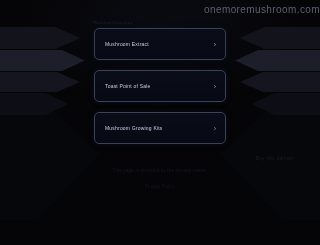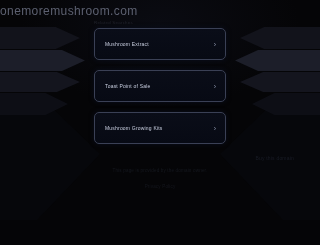--- a/index.html
+++ b/index.html
@@ -103,22 +103,22 @@
     background: #07080c;
     clip-path: polygon(40% 0, 100% 0, 100% 100%, 45% 100%, 0 45%);
     opacity: .85;
   }
 
   
   .domain-title {
     position: absolute;
     top: 4px;
     left: 0; right: 0;
-    text-align: left;
-    font-size: 12px;
+    text-align: right;
+    font-size: 10px;
     letter-spacing: .4px;
     color: #5c6070;
     font-family: "Liberation Sans", sans-serif;
     z-index: 5;
   }
 
   
   .related-label {
     position: absolute;
     top: 20px;

